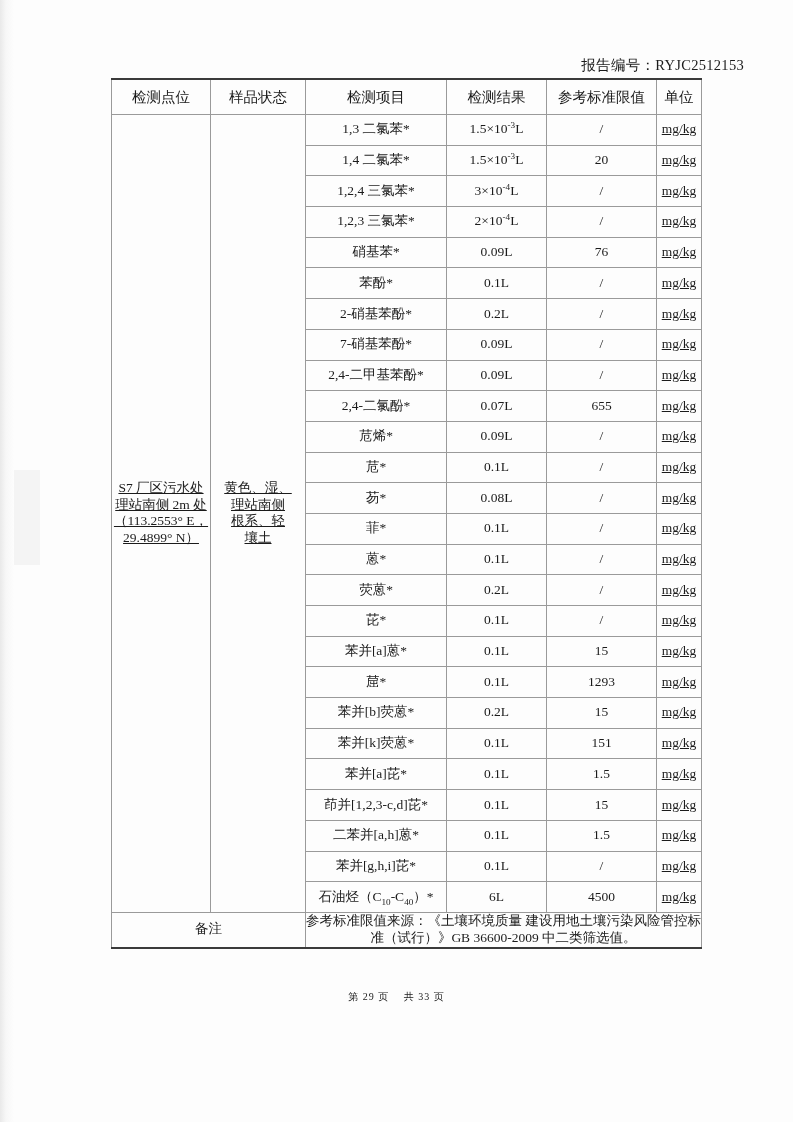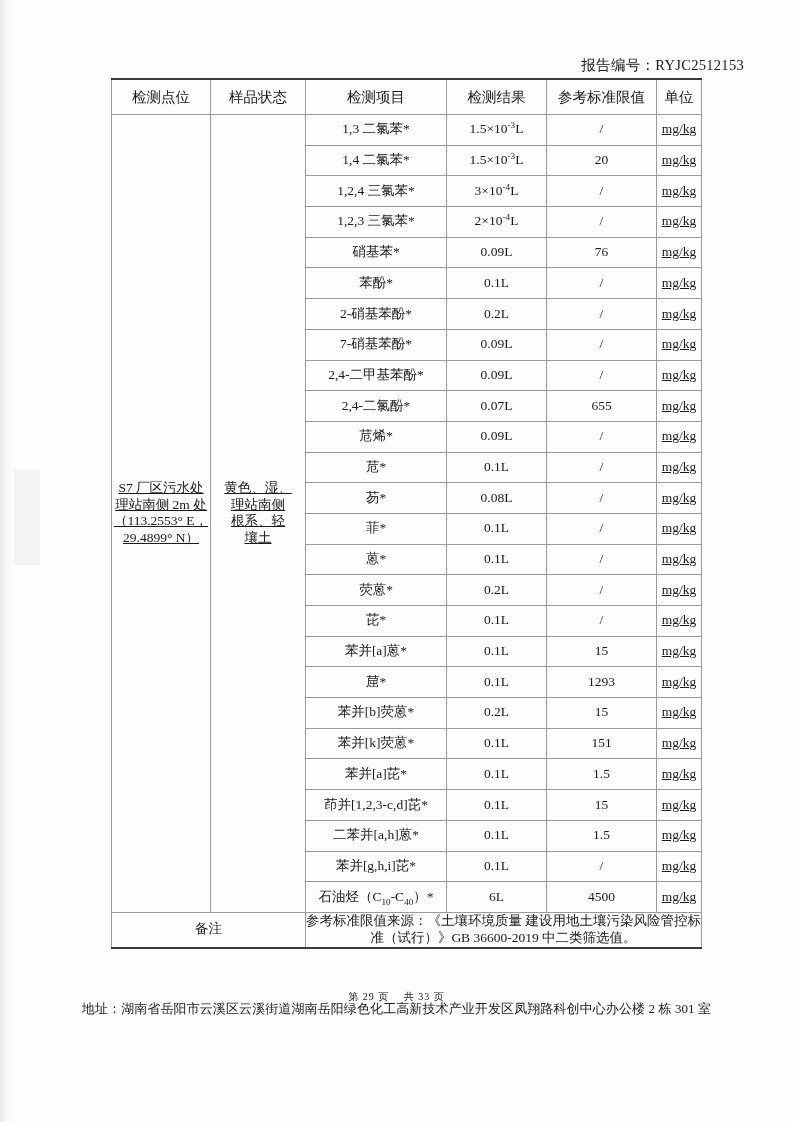--- a/index.html
+++ b/index.html
@@ -303,21 +303,20 @@
           <td class="unit-cell">mg/kg</td>
         </tr>
         <tr>
           <td class="item-cell">石油烃（C<sub>10</sub>-C<sub>40</sub>）*</td>
           <td class="result-cell">6L</td>
           <td class="limit-cell">4500</td>
           <td class="unit-cell">mg/kg</td>
         </tr>
         <tr class="remark-row last-row">
           <td class="remark-label" colspan="2">备注</td>
-          <td class="remark-text" colspan="4">参考标准限值来源：《土壤环境质量 建设用地土壤污染风险管控标准（试行）》GB 36600-2019 中二类筛选值。</td>
+          <td class="remark-text" colspan="4">参考标准限值来源：《土壤环境质量 建设用地土壤污染风险管控标准（试行）》GB 36600-2009 中二类筛选值。</td>
         </tr>
       </tbody>
   </table>
 
-  <div class="footer-addr">地址：湖南省岳阳市云溪区云溪街道湖南岳阳绿色化工高新技术产业开发区凤翔路科创中心办公楼 2 栋 301 室</div>
   <div class="footer-page">第 29 页　 共 33 页</div>
 
 </div>
 
 </body></html>

